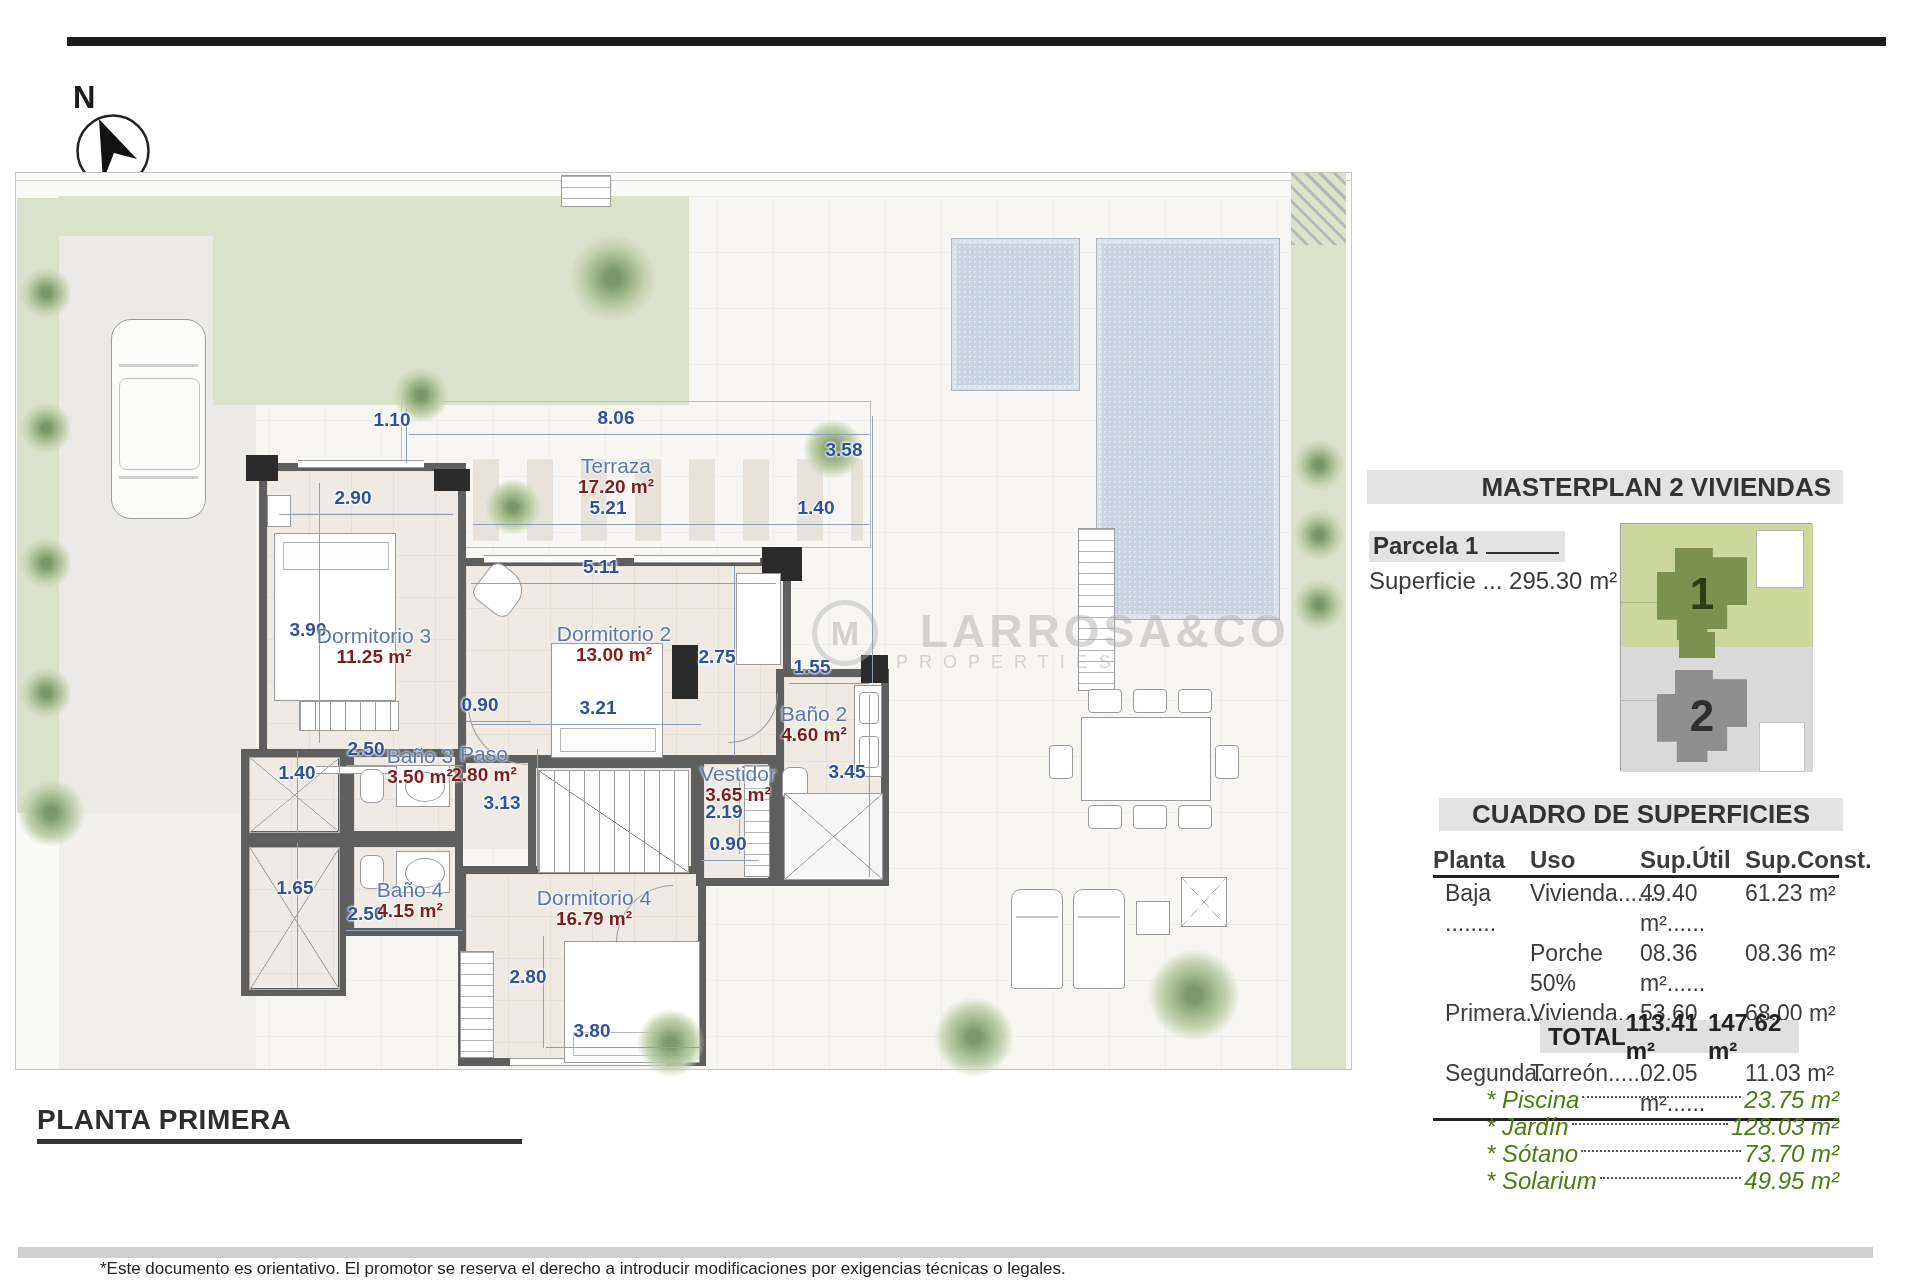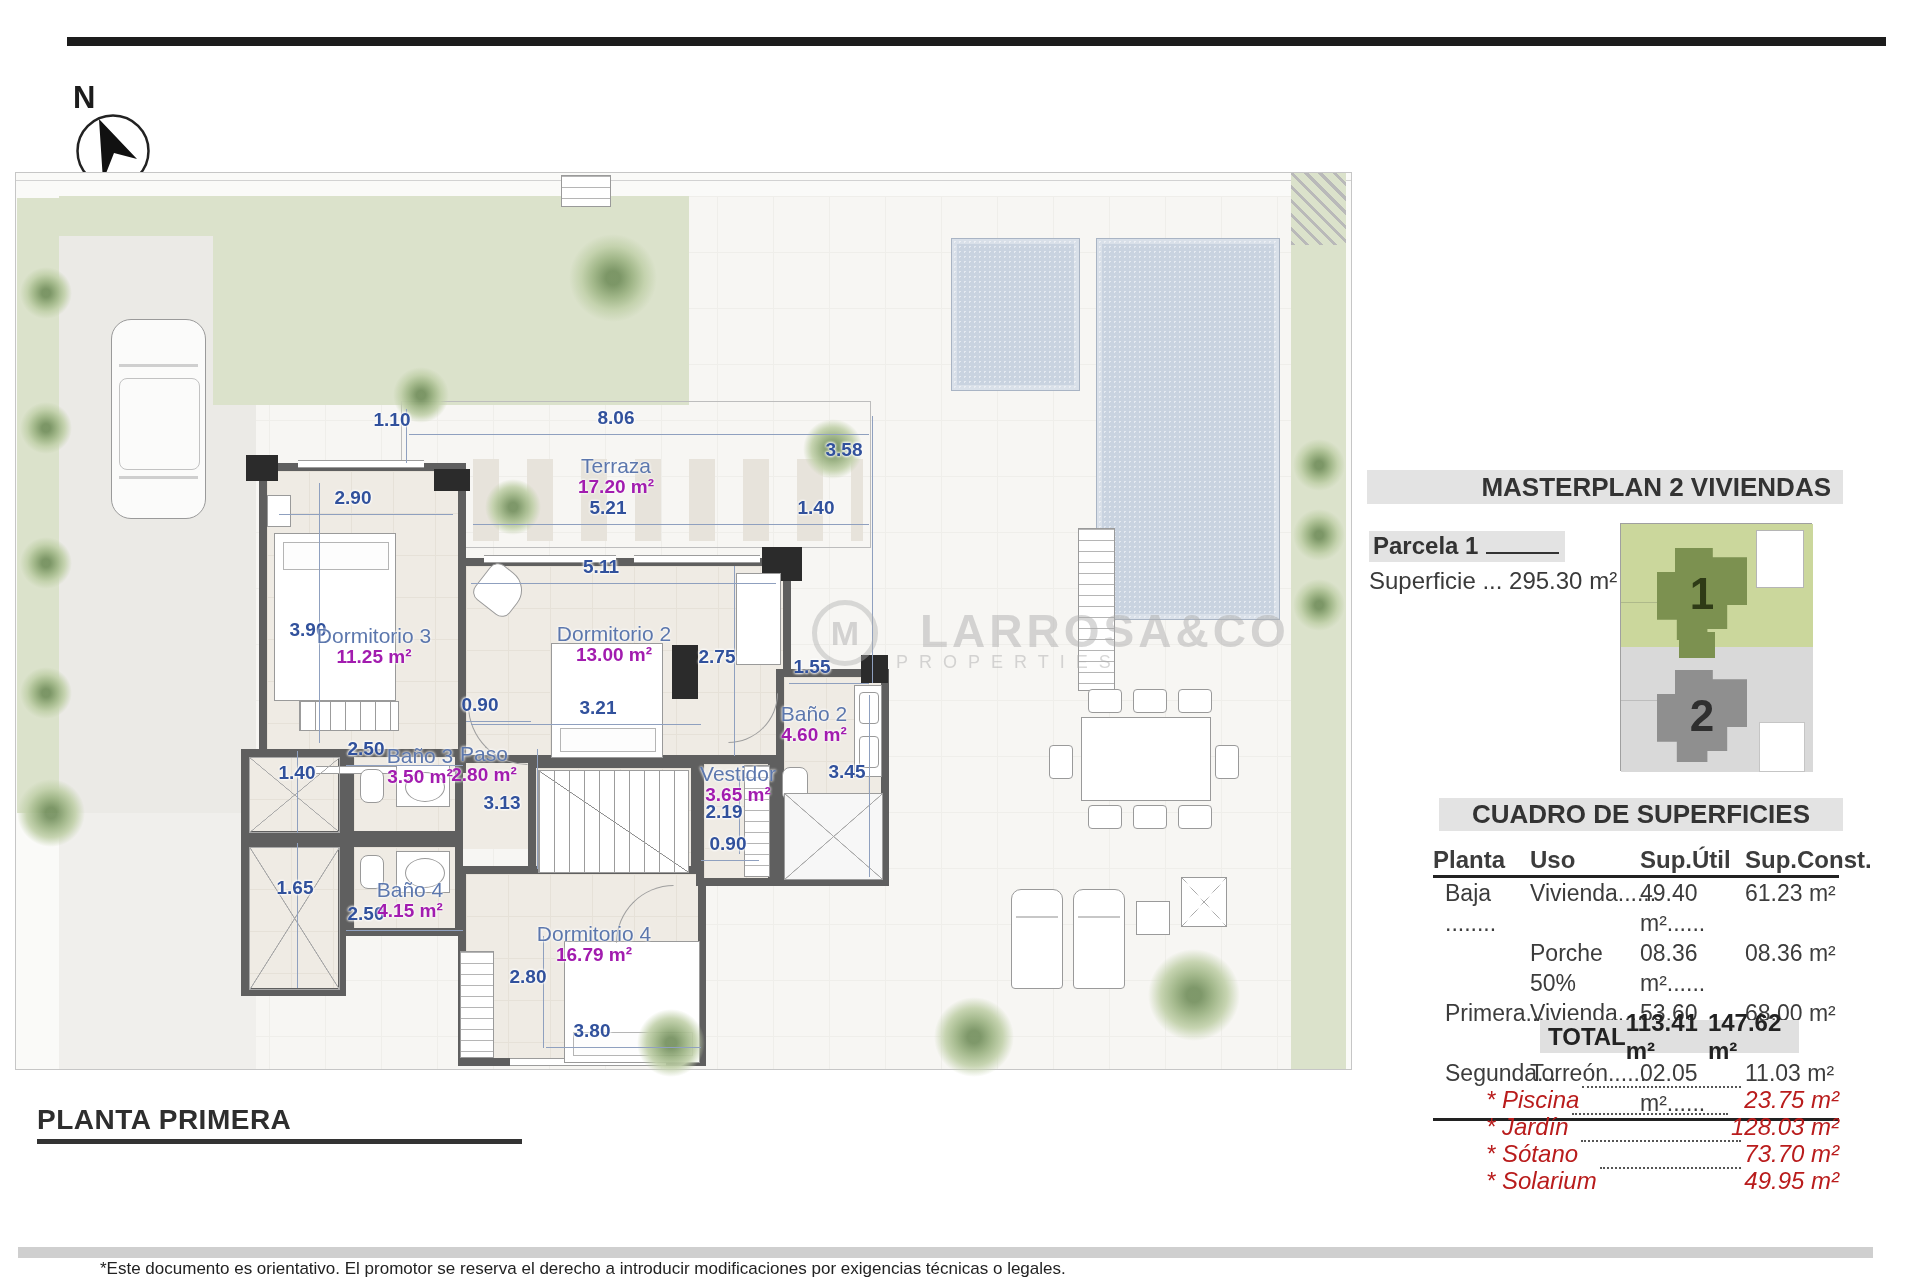--- a/index.html
+++ b/index.html
@@ -36,37 +36,37 @@
   .treadsV{background-image:repeating-linear-gradient(90deg,#9c9c9c 0 1px,transparent 1px 15px);}
   .treadsH{background-image:repeating-linear-gradient(180deg,#b5b5b5 0 1px,transparent 1px 11px);}
   .stripes{background-image:repeating-linear-gradient(90deg,#e7e3db 0 26px,rgba(0,0,0,0) 26px 54px);}
   .canopy{border:1px solid #bdbdbd;}
   .dimline{background:#8fa0bf;}
   .dimlabel{font-size:19px;font-weight:bold;color:#31519c;white-space:nowrap;transform:translate(-50%,-50%);
     text-shadow:0 0 3px #fff,0 0 3px #fff,0 0 3px #fff;}
   .roomlabel{transform:translateX(-50%);text-align:center;white-space:nowrap;
     text-shadow:0 0 3px #fff,0 0 3px #fff;}
   .roomlabel .rname{display:block;font-size:21px;color:#5c77ad;line-height:21px;}
-  .roomlabel .rarea{display:block;font-size:19px;font-weight:bold;color:#a21caf;line-height:21px;}
+  .roomlabel .rarea{display:block;font-size:19px;font-weight:bold;color:#7f1d1d;line-height:21px;}
   .arc{border:1px solid #9e9e9e;box-sizing:border-box;}
   
   .wm{color:rgba(172,172,172,.48);}
   
   .graybar{background:#e3e3e3;color:#333;}
   .mp-title{font-size:26px;font-weight:bold;text-align:right;line-height:34px;padding-right:12px;box-sizing:border-box;}
   .cu-title{font-size:26px;font-weight:bold;text-align:center;line-height:33px;}
   .parcela{font-size:24px;font-weight:bold;display:flex;align-items:flex-end;padding:2px 4px;box-sizing:border-box;}
   .parcela .uline{flex:1;border-bottom:2px solid #333;margin:0 2px 6px 8px;}
   .superficie{font-size:24px;color:#3a3a3a;}
   .t-grid{display:grid;grid-template-columns:97px 110px 105px 94px;font-size:23px;color:#3c3c3c;line-height:30px;}
   .t-grid.head{font-weight:bold;font-size:24px;}
   .t-rule{height:3px;background:#222;}
   .totalbar{background:#e0e0e0;display:flex;justify-content:space-between;align-items:center;
     font-weight:bold;font-size:24px;color:#222;padding:0 8px;box-sizing:border-box;}
-  .extra-row{display:flex;align-items:flex-start;font-style:italic;font-size:24px;color:#b91c1c;height:27px;}
+  .extra-row{display:flex;align-items:center;font-style:italic;font-size:24px;color:#4d7c0f;height:27px;}
   .extra-row .dots{flex:1;border-bottom:2px dotted #555;margin:0 3px 5px 3px;}
   .planta-title{font-size:28px;font-weight:bold;color:#2e2e2e;letter-spacing:.5px;}
   .minimap{border:1px solid #a0a0a0;box-sizing:border-box;}
   .mm-house{clip-path:polygon(20% 0%,62% 0%,62% 10%,100% 10%,100% 62%,78% 62%,78% 88%,56% 88%,56% 100%,22% 100%,22% 78%,0% 78%,0% 26%,20% 26%);
     display:flex;align-items:center;justify-content:center;font-weight:bold;font-size:44px;}
 </style>
 </head>
 <body>
 
 <div id="canvas">
@@ -273,21 +273,21 @@
         <span class="rarea">2.80 m²</span>
       </div>
       <div class="abs roomlabel" style="left: 404px; top: 572px;">
         <span class="rname">Baño 3</span>
         <span class="rarea">3.50 m²</span>
       </div>
       <div class="abs roomlabel" style="left: 394px; top: 706px;">
         <span class="rname">Baño 4</span>
         <span class="rarea">4.15 m²</span>
       </div>
-      <div class="abs roomlabel" style="left: 578px; top: 750px;">
+      <div class="abs roomlabel" style="left: 578px; top: 714px;">
         <span class="rname">Dormitorio 4</span>
         <span class="rarea">16.79 m²</span>
       </div>
       <div class="abs roomlabel" style="left: 722px; top: 590px;">
         <span class="rname">Vestidor</span>
         <span class="rarea">3.65 m²</span>
       </div>
       <div class="abs roomlabel" style="left: 798px; top: 530px;">
         <span class="rname">Baño 2</span>
         <span class="rarea">4.60 m²</span>

